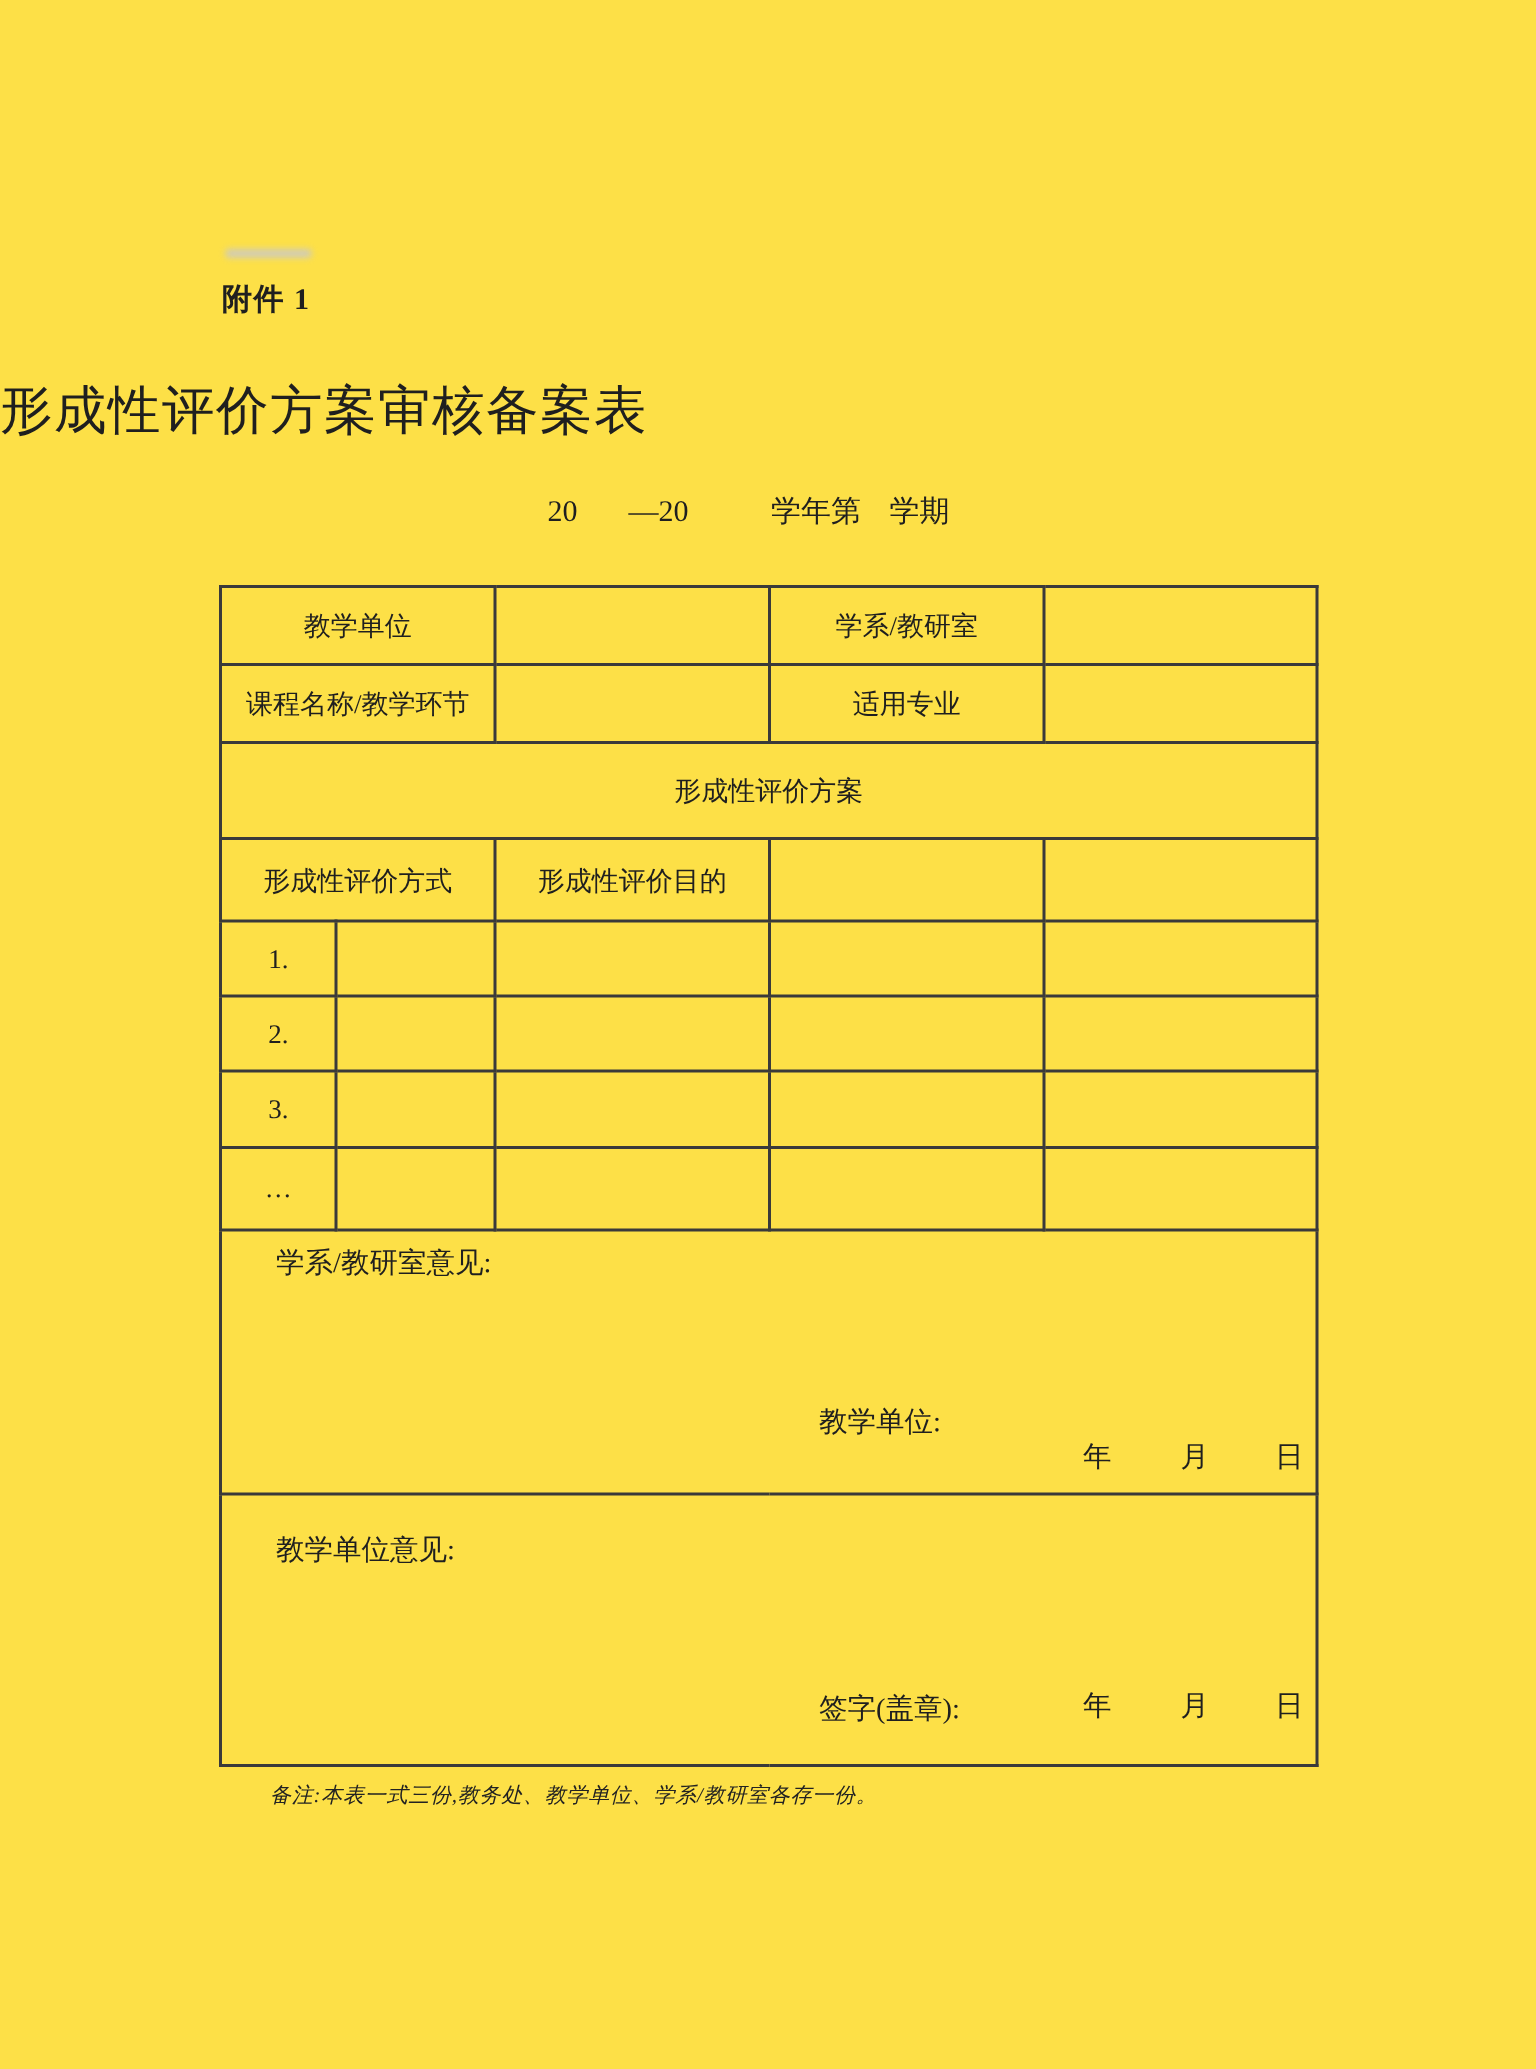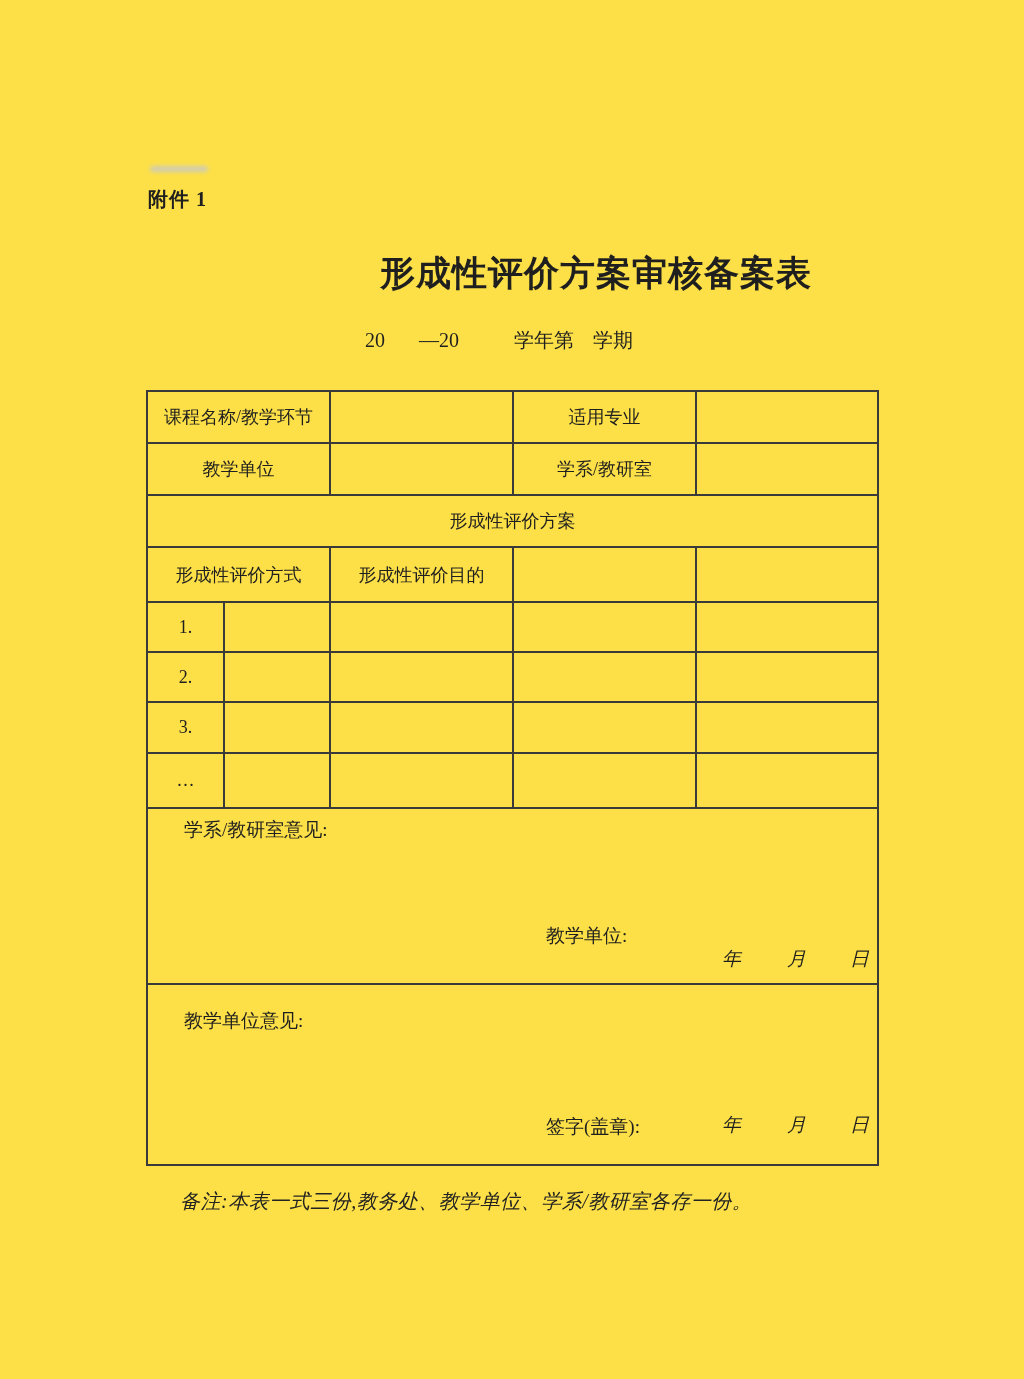--- a/index.html
+++ b/index.html
@@ -16,22 +16,22 @@
     width:58px; height:6px;
     background:#c9c9c9; border-radius:3px;
     filter:blur(2px); opacity:.85;
   }
   .attachment {
     position:absolute; left:148px; top:186px;
     font-size:20px; font-weight:600; letter-spacing:1px;
   }
   .doc-title {
     position:absolute; left:0; top:250px; width:812px;
-    text-align:right;
-    font-size:35px; font-weight:700; letter-spacing:1px;
+    text-align:left;
+    font-size:35px; font-weight:400; letter-spacing:1px;
   }
   .subtitle {
     position:absolute; left:365px; top:327px;
     font-size:20px; white-space:nowrap;
   }
   .subtitle .p2 { margin-left:34px; }
   .subtitle .p3 { margin-left:55px; }
   .subtitle .p4 { margin-left:19px; }
 
   table.form {
@@ -42,42 +42,42 @@
     font-size:18px;
   }
   table.form td {
     border:2px solid #3a3a3a;
     text-align:center;
     vertical-align:middle;
     padding:0;
     overflow:hidden;
   }
   tr.r-info   { height:52px; }
-  tr.r-sect   { height:52px; }
+  tr.r-sect   { height:64px; }
   tr.r-head   { height:55px; }
   tr.r-item   { height:50px; }
   tr.r-item3  { height:51px; }
   tr.r-dots   { height:55px; }
   tr.r-dept   { height:176px; }
   tr.r-unit   { height:181px; }
 
   td.opinion { text-align:left; vertical-align:top; }
   .opinion-box { position:relative; width:100%; height:100%; }
   .box-dept { height:172px; }
   .box-unit { height:147px; }
   .opinion-label { position:absolute; left:8px; top:7px; font-size:19px;margin-left:28px; }
   .sign-label { position:absolute; left:398px; top:113px; font-size:19px; }
-  .date-row { position:absolute; right:4px; bottom:10px; font-size:19px; white-space:nowrap;font-style:italic; }
+  .date-row { position:absolute; right:4px; bottom:10px; font-size:19px; white-space:nowrap; }
   .date-row .y { margin-right:46px; }
   .date-row .m { margin-right:44px; }
   .date-row .d { margin-right:4px; }
 
   .footnote {
     position:absolute; left:180px; top:1188px;
-    font-size:20px; font-style:italic; letter-spacing:0.5px;
+    font-size:14px; font-style:italic; letter-spacing:0.5px;
     color:#222222;
   }
 </style>
 </head>
 <body>
 
 <div class="page">
 
   <div class="smudge"></div>
 
@@ -93,30 +93,30 @@
     <colgroup>
       <col style="width:77px">
         <col style="width:106px">
         <col style="width:183px">
         <col style="width:183px">
         <col style="width:182px">
     </colgroup>
 
     <tbody>
         <tr class="r-info">
-      <td colspan="2">课程名称/教学环节</td>
+      <td colspan="2">教学单位</td>
       <td></td>
-      <td>适用专业</td>
+      <td>学系/教研室</td>
       <td></td>
     </tr>
 
     <tr class="r-info">
-      <td colspan="2">教学单位</td>
+      <td colspan="2">课程名称/教学环节</td>
       <td></td>
-      <td>学系/教研室</td>
+      <td>适用专业</td>
       <td></td>
     </tr>
 
     <tr class="r-sect">
       <td colspan="5">形成性评价方案</td>
     </tr>
 
     <tr class="r-head">
       <td colspan="2">形成性评价方式</td>
       <td>形成性评价目的</td>

